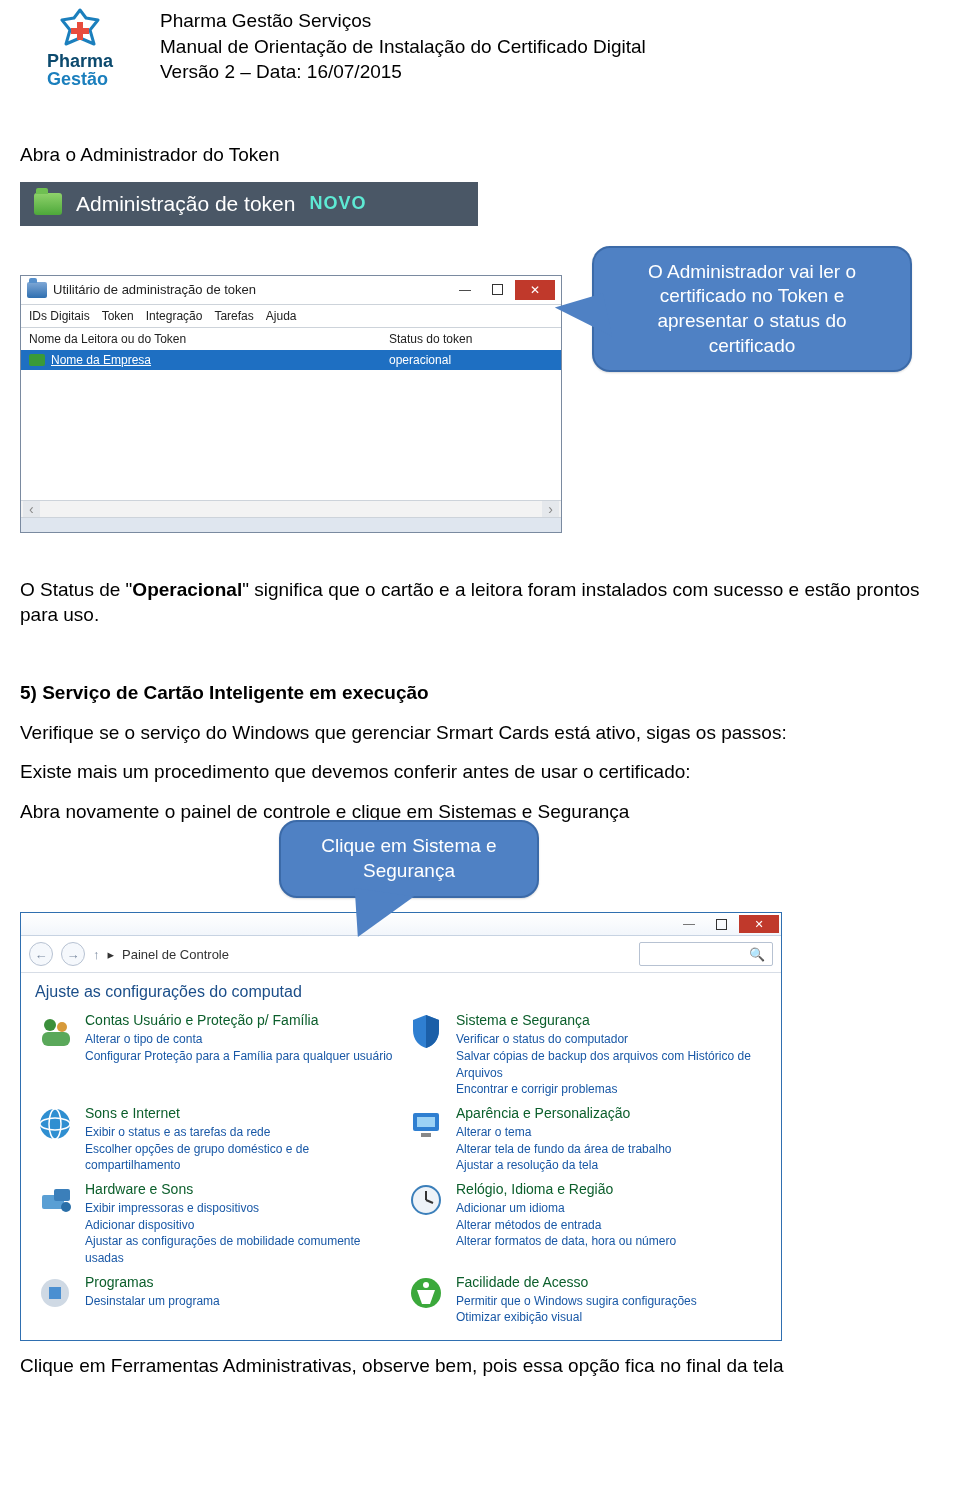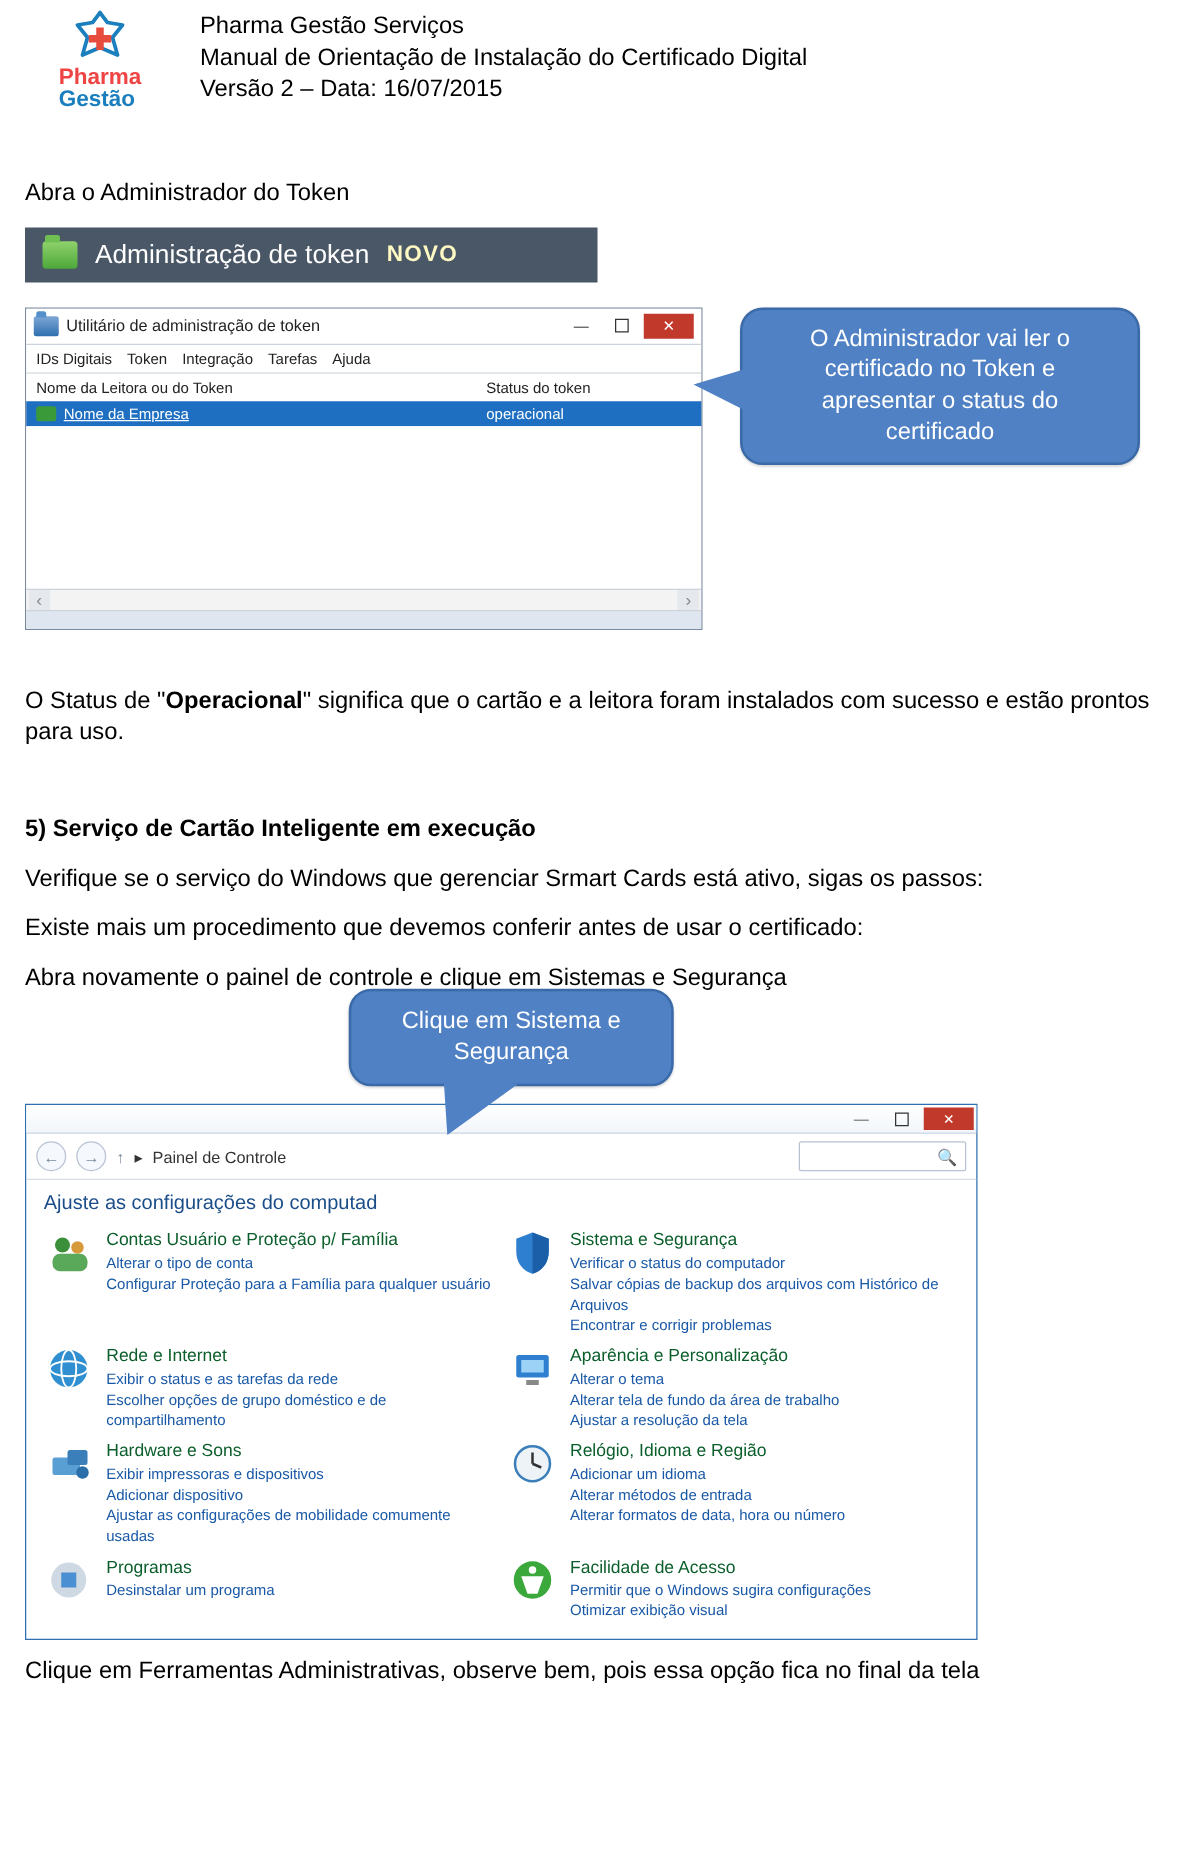--- a/index.html
+++ b/index.html
@@ -27,52 +27,53 @@
     flex-direction: column;
     align-items: center;
     justify-content: center;
   }
   .logo svg { display: block; }
   .logo-text {
     font-size: 18px;
     line-height: 1;
     margin-top: -2px;
   }
-  .logo-text .p { color: #ef4444; font-weight: bold; }
+  .logo-text .p { color: #0c4a6e; font-weight: bold; }
   .logo-text .g { color: #1b7fbd; font-weight: bold; }
   .header-lines { font-size: 19px; line-height: 1.35; }
   
   .body-text { font-size: 19px; line-height: 1.35; margin: 14px 0; }
   .bold { font-weight: bold; }
   
   .token-admin {
     background: #4a5766;
     color: #fff;
     display: flex;
     align-items: center;
     gap: 14px;
     padding: 10px 14px;
     width: 430px;
     margin-top: 10px;
   }
   .token-admin .title { font-size: 21px; }
-  .novo { color: #fef9c3; font-weight: bold; font-size: 18px; letter-spacing: 1px; }
+  .novo { color: #5eead4; font-weight: bold; font-size: 18px; letter-spacing: 1px; }
   
   .token-row {
     display: flex;
     align-items: flex-start;
     gap: 30px;
     margin-top: 20px;
   }
   .token-window {
     width: 540px;
     border: 1px solid #7a8aa0;
     background: #fff;
     font-size: 12px;
     color: #222;
+    margin-top: 29px;
   }
   .tw-title {
     display: flex;
     align-items: center;
     padding: 4px 6px;
     background: #fff;
     border-bottom: 1px solid #cdd3da;
     font-size: 13px;
   }
   .tw-title .spacer { flex: 1; }
@@ -391,21 +392,21 @@
           </div>
           <div class="cp-item">
             <div class="cp-icon">
               <svg width="38" height="38">
                 <circle cx="19" cy="19" r="15" fill="#2f8fd1"></circle>
                 <ellipse cx="19" cy="19" rx="15" ry="6" fill="none" stroke="#fff" stroke-width="1.5"></ellipse>
                 <ellipse cx="19" cy="19" rx="6" ry="15" fill="none" stroke="#fff" stroke-width="1.5"></ellipse>
               </svg>
             </div>
             <div class="cp-text">
-              <div class="cat">Rede e Internet</div>
+              <div class="cat">Sons e Internet</div>
               <span class="lnk">Exibir o status e as tarefas da rede</span>
               <span class="lnk">Escolher opções de grupo doméstico e de compartilhamento</span>
             </div>
           </div>
           <div class="cp-item">
             <div class="cp-icon">
               <svg width="38" height="38">
                 <rect x="6" y="8" width="26" height="18" rx="2" fill="#2f7fd1"></rect>
                 <rect x="10" y="12" width="18" height="10" fill="#9cd2f5"></rect>
                 <rect x="14" y="28" width="10" height="4" fill="#888"></rect>

